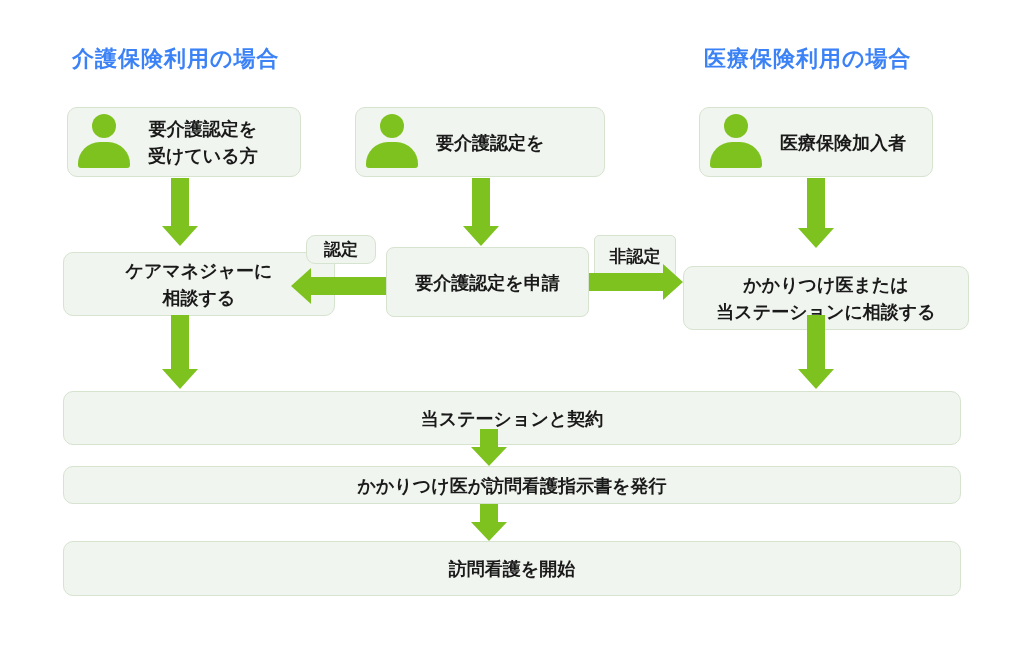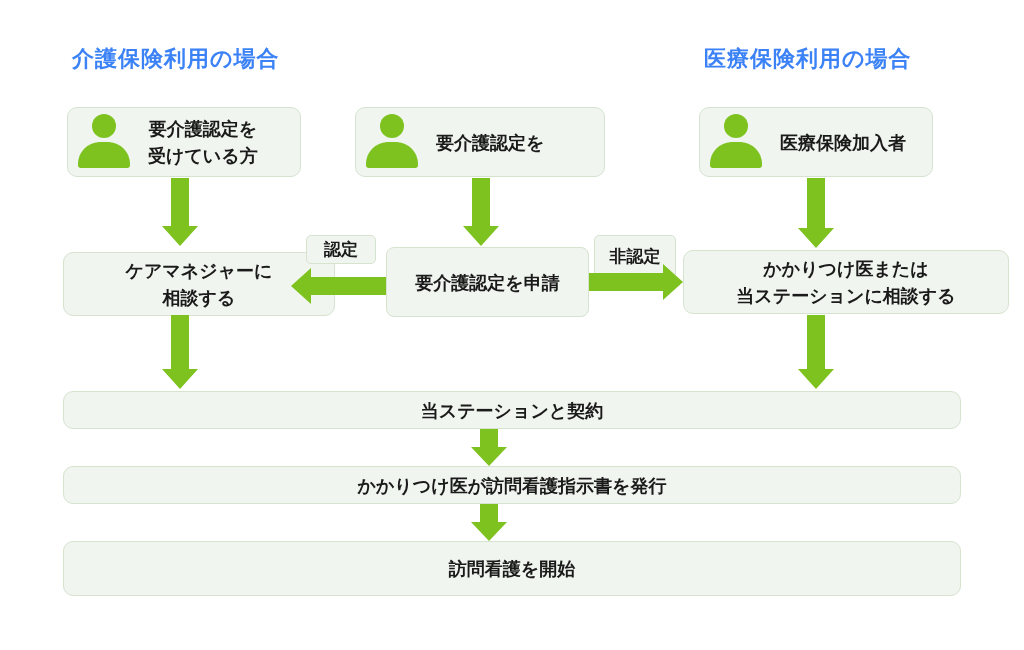--- a/index.html
+++ b/index.html
@@ -71,61 +71,61 @@
     </svg>
 </div>
 
 <div class="box" style="left:63px; top:252px; width:272px; height:64px;">
   <div>
     <div>ケアマネジャーに</div>
     <div>相談する</div>
   </div>
 </div>
 
-<div class="label-box" style="left:306px; top:235px; width:70px; height:29px;">認定</div>
+<div class="label-box" style="left:306px; top:235px; width:70px; height:29px;border-radius:9px;">認定</div>
 
 <div class="arrow" style="left:291px; top:268px;">
   <svg width="96" height="36">
       <rect x="18" y="9" width="78" height="18" fill="#7dc21e"></rect>
       <polygon points="20,0 20,36 0,18" fill="#7dc21e"></polygon>
     </svg>
 </div>
 
 <div class="box" style="left:386px; top:247px; width:203px; height:70px;border-radius:8px;">要介護認定を申請</div>
 
 <div class="label-box" style="left:594px; top:235px; width:82px; height:43px;">非認定</div>
 
 <div class="arrow" style="left:589px; top:264px;">
   <svg width="94" height="36">
       <rect x="0" y="9" width="76" height="18" fill="#7dc21e"></rect>
       <polygon points="74,0 74,36 94,18" fill="#7dc21e"></polygon>
     </svg>
 </div>
 
-<div class="box" style="left:683px; top:250px; width:326px; height:64px;align-items:center;">
+<div class="box" style="left:683px; top:266px; width:286px; height:64px;align-items:center;">
   <div>
     <div>かかりつけ医または</div>
     <div>当ステーションに相談する</div>
   </div>
 </div>
 
 <div class="arrow" style="left:162px; top:315px;">
   <svg width="36" height="76">
       <rect x="9" y="0" width="18" height="56" fill="#7dc21e"></rect>
       <polygon points="0,54 36,54 18,74" fill="#7dc21e"></polygon>
     </svg>
 </div>
 <div class="arrow" style="left:798px; top:315px;">
   <svg width="36" height="76">
       <rect x="9" y="0" width="18" height="56" fill="#7dc21e"></rect>
       <polygon points="0,54 36,54 18,74" fill="#7dc21e"></polygon>
     </svg>
 </div>
 
-<div class="box wide" style="left:63px; top:391px; width:898px; height:38px;">当ステーションと契約</div>
+<div class="box wide" style="left:63px; top:391px; width:898px; height:54px;">当ステーションと契約</div>
 
 <div class="arrow" style="left:471px; top:429px;">
   <svg width="36" height="38">
       <rect x="9" y="0" width="18" height="20" fill="#7dc21e"></rect>
       <polygon points="0,18 36,18 18,37" fill="#7dc21e"></polygon>
     </svg>
 </div>
 
 <div class="box wide" style="left:63px; top:466px; width:898px; height:38px;">かかりつけ医が訪問看護指示書を発行</div>
 

